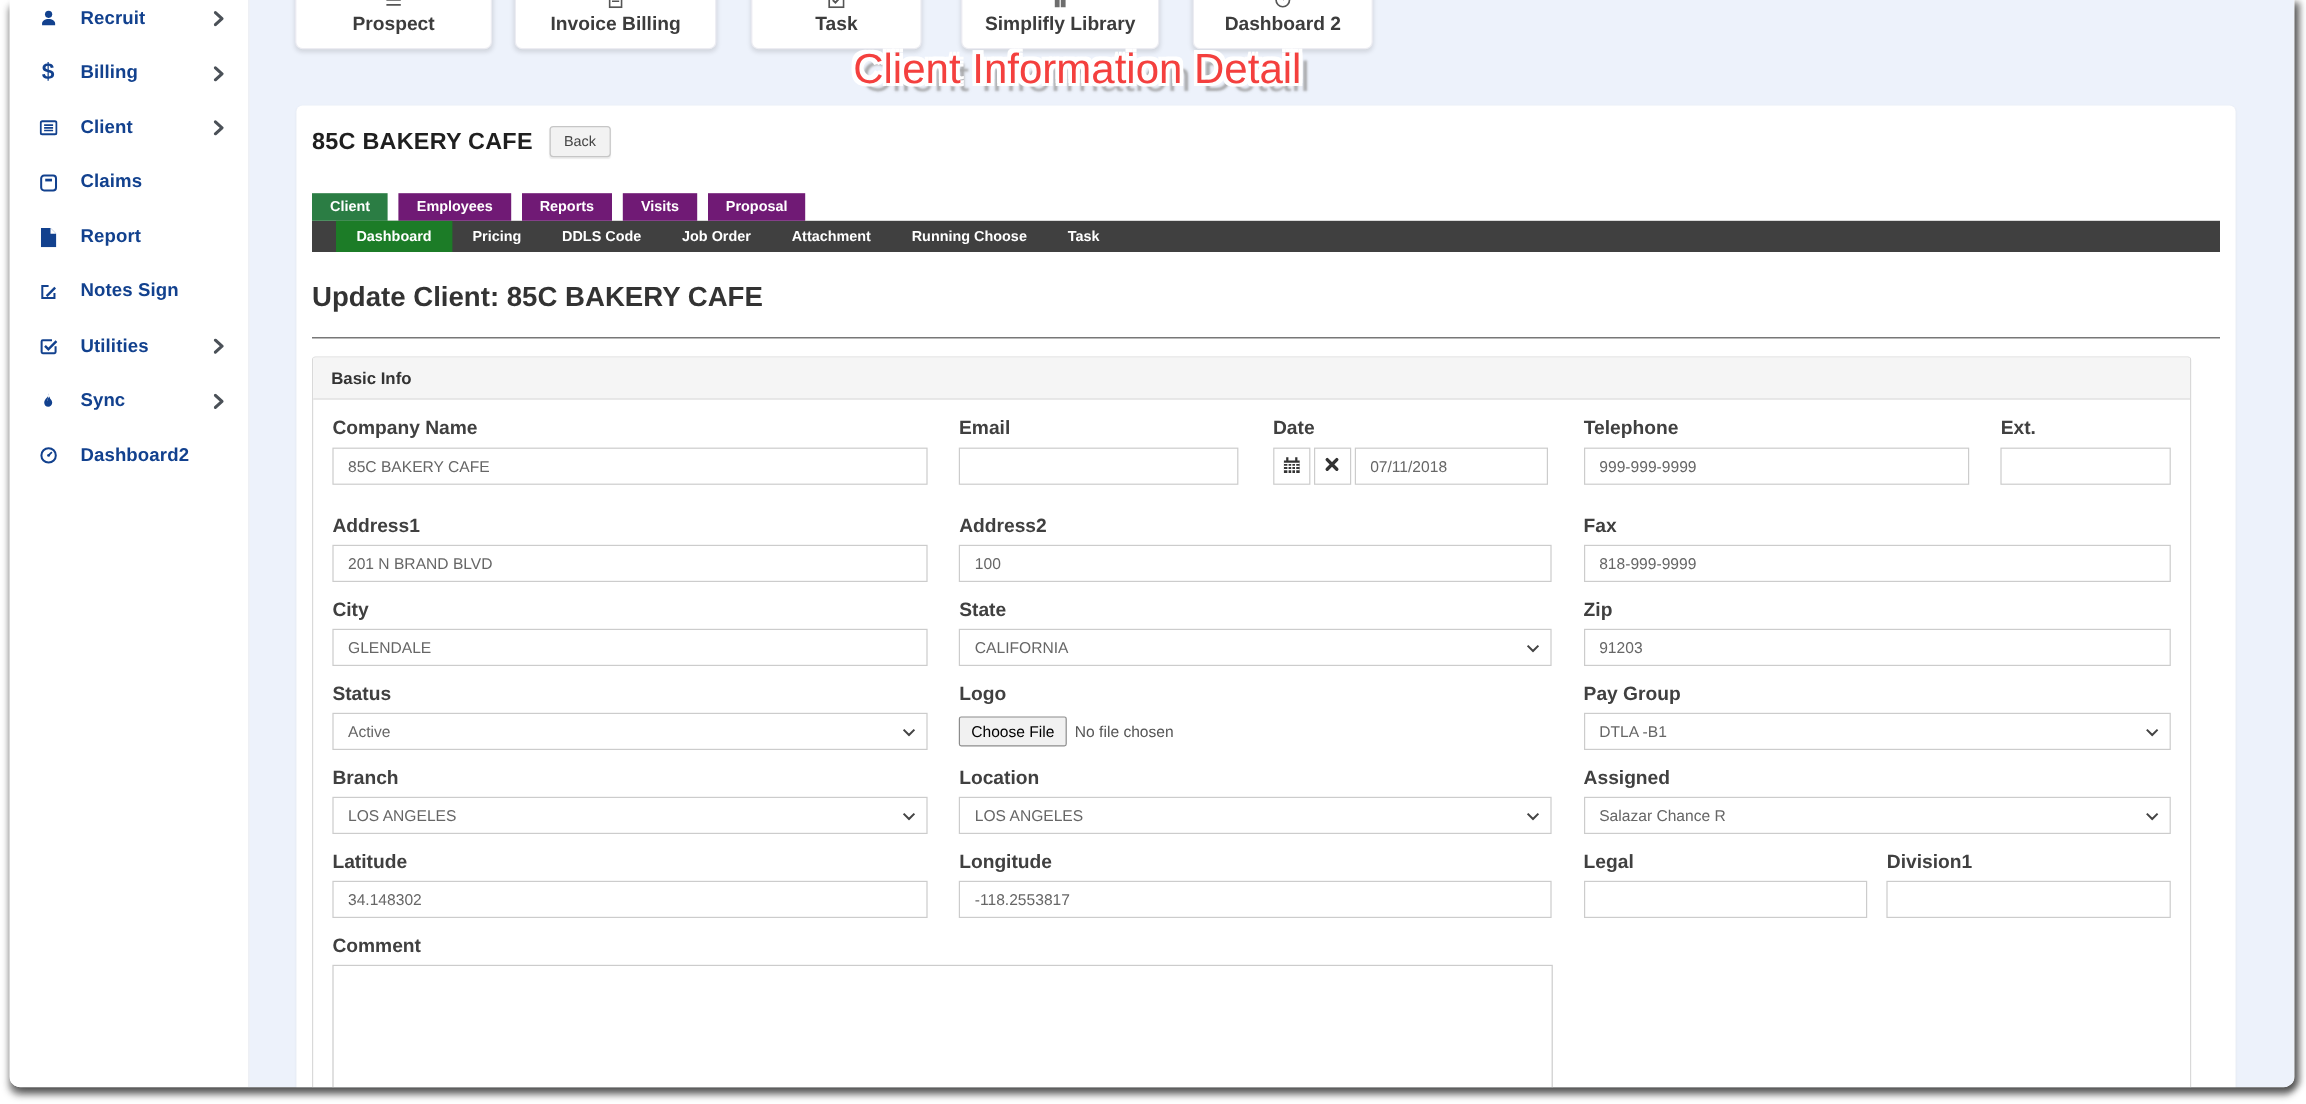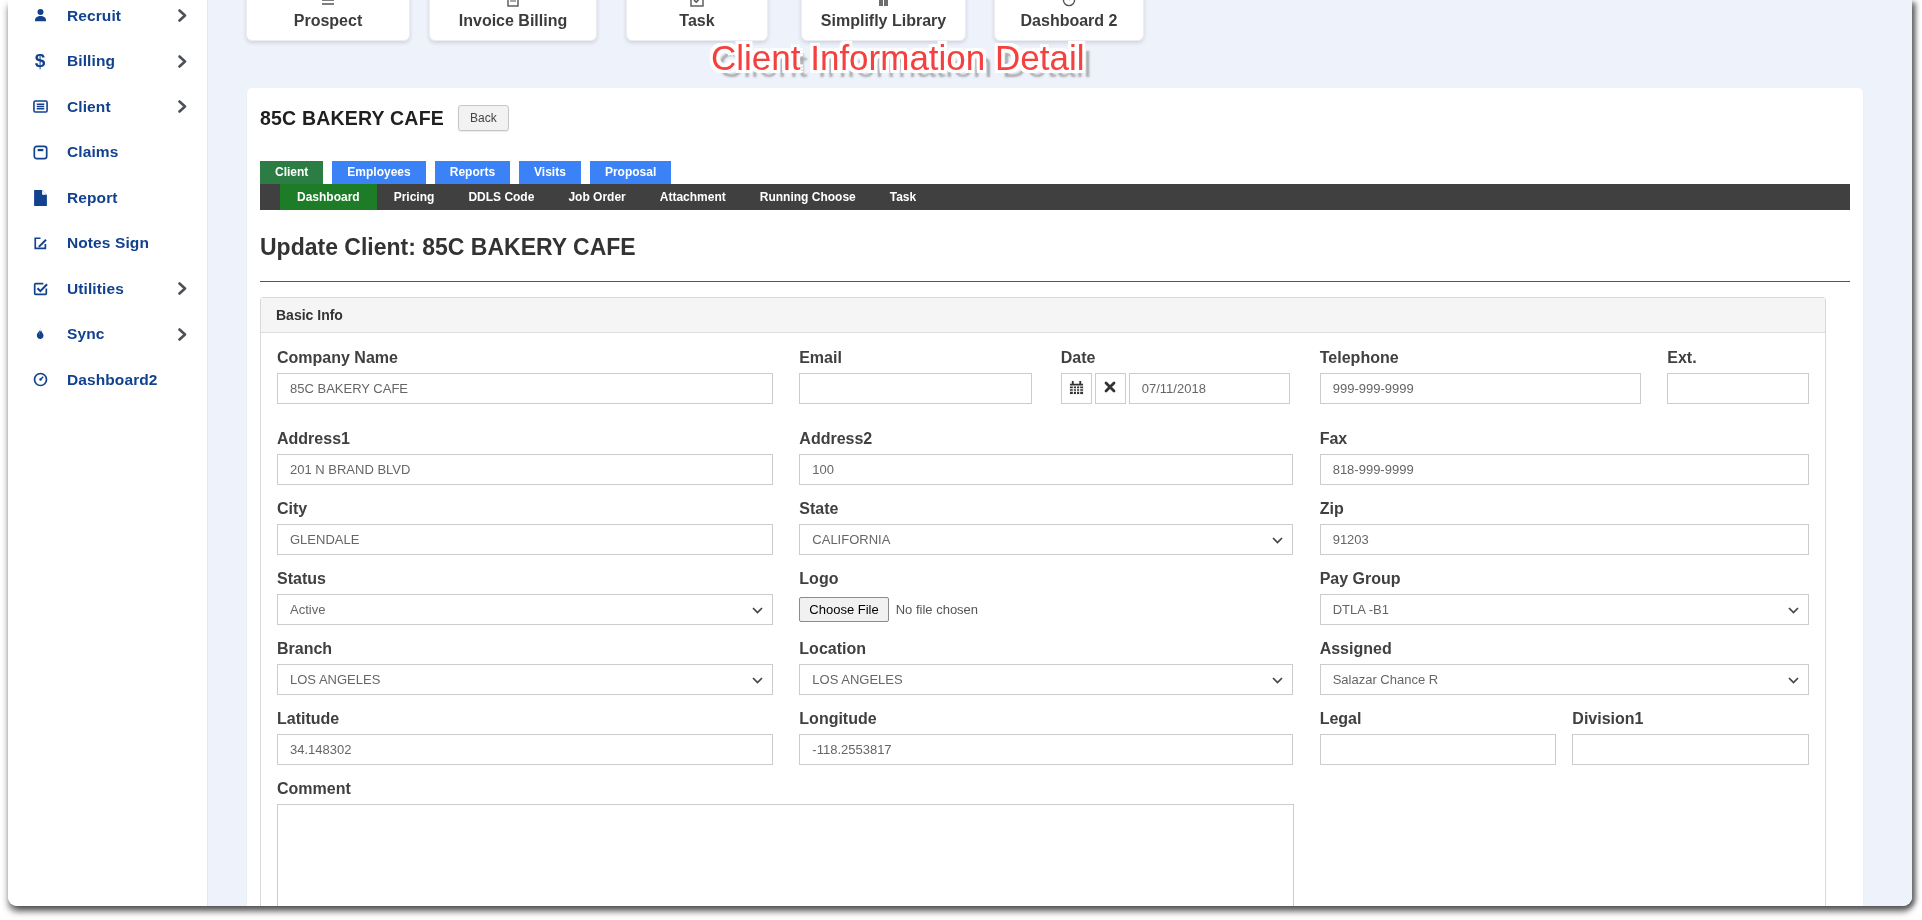--- a/index.html
+++ b/index.html
@@ -49,21 +49,21 @@
     background:#fff;border-radius:5px 5px 0 0;box-sizing:border-box;padding:0 13px;
     box-shadow:0 1px 2px rgba(0,0,0,.05);}
   .heading-row{display:flex;align-items:center;padding-top:16px;height:28px;}
   .client-name{margin:0;font-size:19.5px;font-weight:700;color:#1f1f1f;letter-spacing:.2px;}
   .back-btn{margin-left:14px;padding:5px 11px;font-size:12px;font-family:inherit;
     border:1px solid #c6c6c6;border-radius:3px;background:#f2f2f2;color:#444;cursor:pointer;
     box-shadow:0 1px 1px rgba(0,0,0,.08);}
   
   .tabs-row{display:flex;margin-top:29px;}
   .p-tab{height:23px;line-height:23px;padding:0 15px;margin-right:9px;
-    background:#3b82f6;color:#fff;font-size:12px;font-weight:700;cursor:pointer;}
+    background:#701a75;color:#fff;font-size:12px;font-weight:700;cursor:pointer;}
   .p-tab.active{background:#2b7d44;}
   .bar{height:26px;background:#404040;display:flex;padding-left:20px;}
   .s-tab{height:26px;line-height:26px;padding:0 17px;color:#fff;font-size:12px;
     font-weight:700;cursor:pointer;}
   .s-tab.active{background:#1c7c27;}
   .update-title{margin:24px 0 0 0;font-size:23px;font-weight:700;color:#333;}
   .rule{margin-top:20px;border-top:1px solid #565656;height:0;}
   
   .panel{margin-top:15px;width:1566px;border:1px solid #d9d9d9;border-radius:3px 3px 0 0;
     background:#fff;box-sizing:border-box;}

